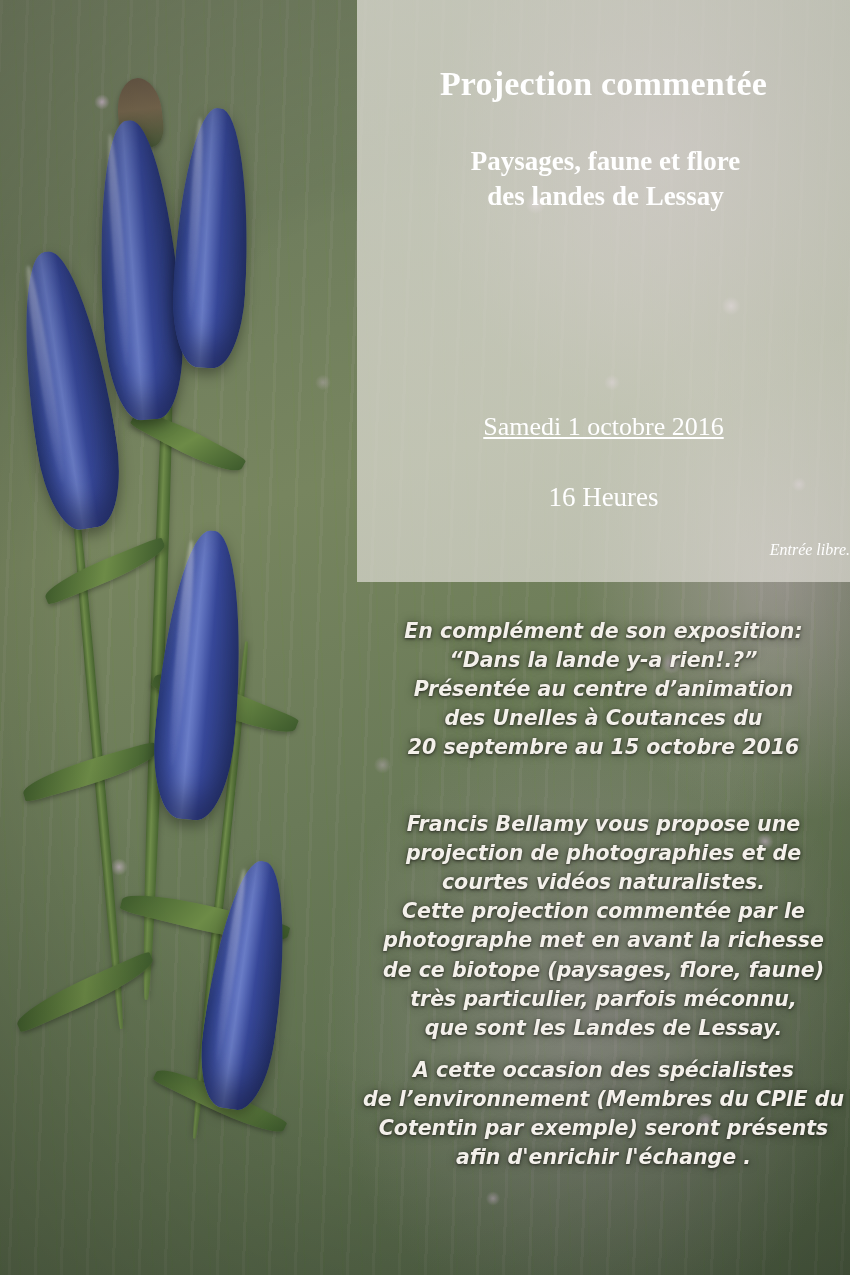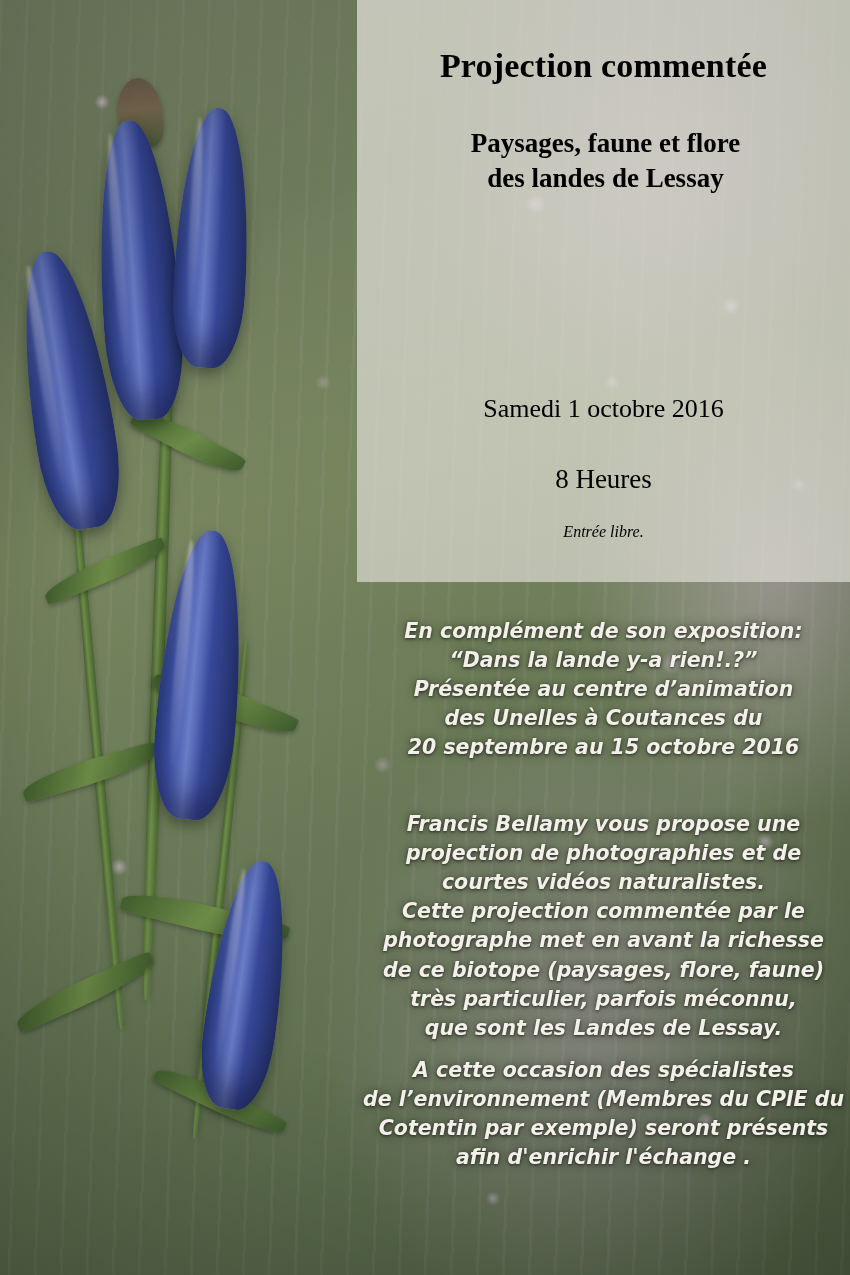--- a/index.html
+++ b/index.html
@@ -123,49 +123,50 @@
   .text-wrap {
     position: absolute;
     inset: 0;
   }
   .tx {
     position: absolute;
     text-align: center;
     line-height: 1.28;
     white-space: pre-line;
   }
-  .dark { color: #000000; }
+  .dark { color: #ffffff; margin-top: 18px; }
   .light {
     color: #f3f0ea;
     text-shadow: 0 1px 3px rgba(30,30,25,0.85), 0 0 10px rgba(20,25,15,0.5);
   }
 
   #title {
     left: 357px; top: 44px; width: 493px;
     font-size: 34px; font-weight: 700; letter-spacing: 0.2px;
   }
   #subtitle {
     left: 359px; top: 126px; width: 493px;
     font-size: 27px; font-weight: 700;
   }
   #venue {
     left: 357px; top: 238px; width: 493px;
     font-size: 26px;
   }
   #date {
     left: 357px; top: 392px; width: 493px;
     font-size: 26px;
+    text-decoration: underline;
   }
   #time {
     left: 357px; top: 462px; width: 493px;
     font-size: 27px;
   }
   #free {
     left: 357px; top: 522px; width: 493px;
-    font-size: 16px; font-style: italic;
+    font-size: 16px; font-style: italic; text-align: right;
   }
 
   .italic-block {
     font-family: "DejaVu Sans", sans-serif;
     font-style: italic;
     font-size: 20.5px;
     line-height: 1.42;
     font-weight: bold;
   }
   #expo  { left: 357px; top: 617px;  width: 493px; }
@@ -204,21 +205,21 @@
 
   <div class="bg-layer bg-vignette"></div>
 
   <div class="panel"></div>
 
   <div class="text-wrap">
     <div class="tx dark" id="title">Projection commentée</div>
     <div class="tx dark" id="subtitle">Paysages, faune et flore
 des landes de Lessay</div>
     <div class="tx dark" id="date">Samedi 1 octobre 2016</div>
-    <div class="tx dark" id="time">8 Heures</div>
+    <div class="tx dark" id="time">16 Heures</div>
     <div class="tx dark" id="free">Entrée libre.</div>
 
     <div class="tx light italic-block" id="expo">En complément de son exposition:
 “Dans la lande y-a rien!.?”
 Présentée au centre d’animation
 des Unelles à Coutances du
 20 septembre au 15 octobre 2016</div>
     <div class="tx light italic-block" id="desc">Francis Bellamy vous propose une
 projection de photographies  et de
 courtes vidéos naturalistes.

